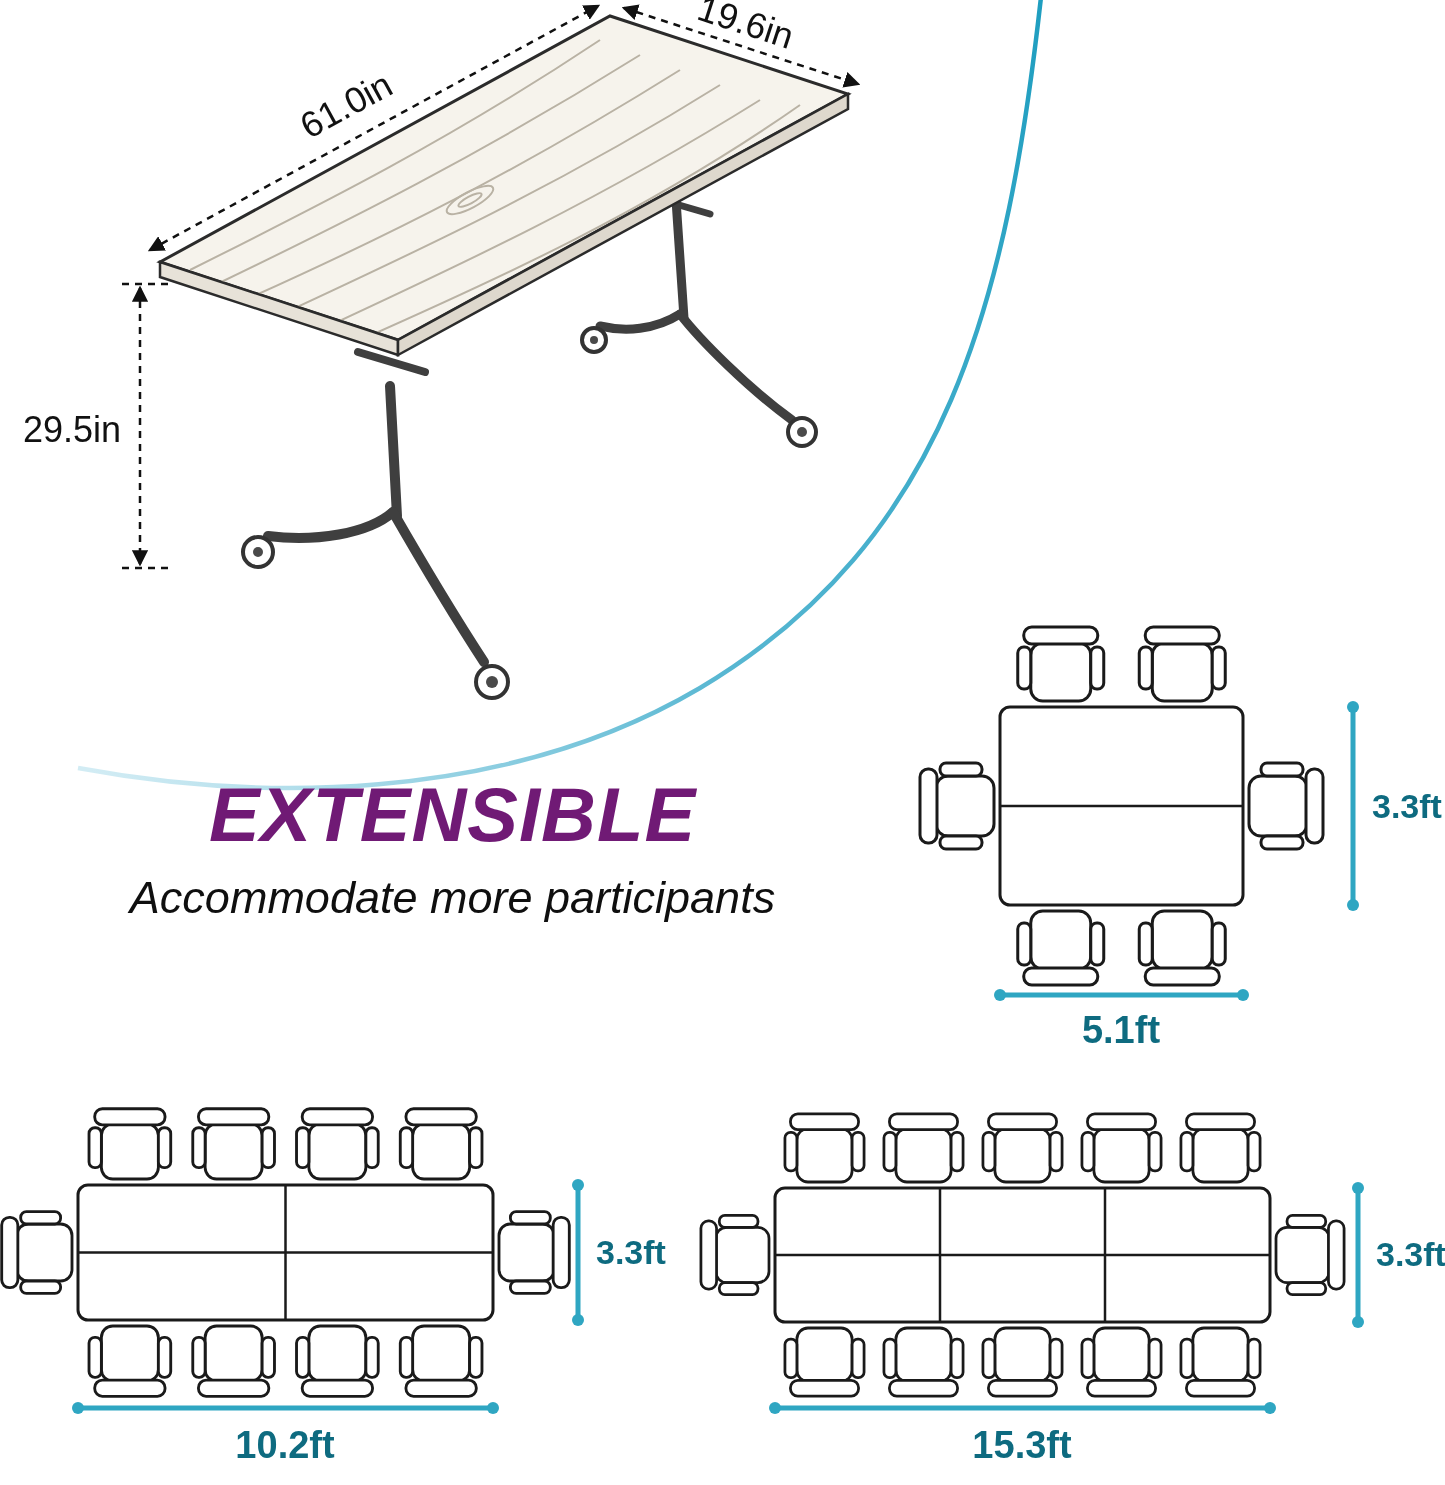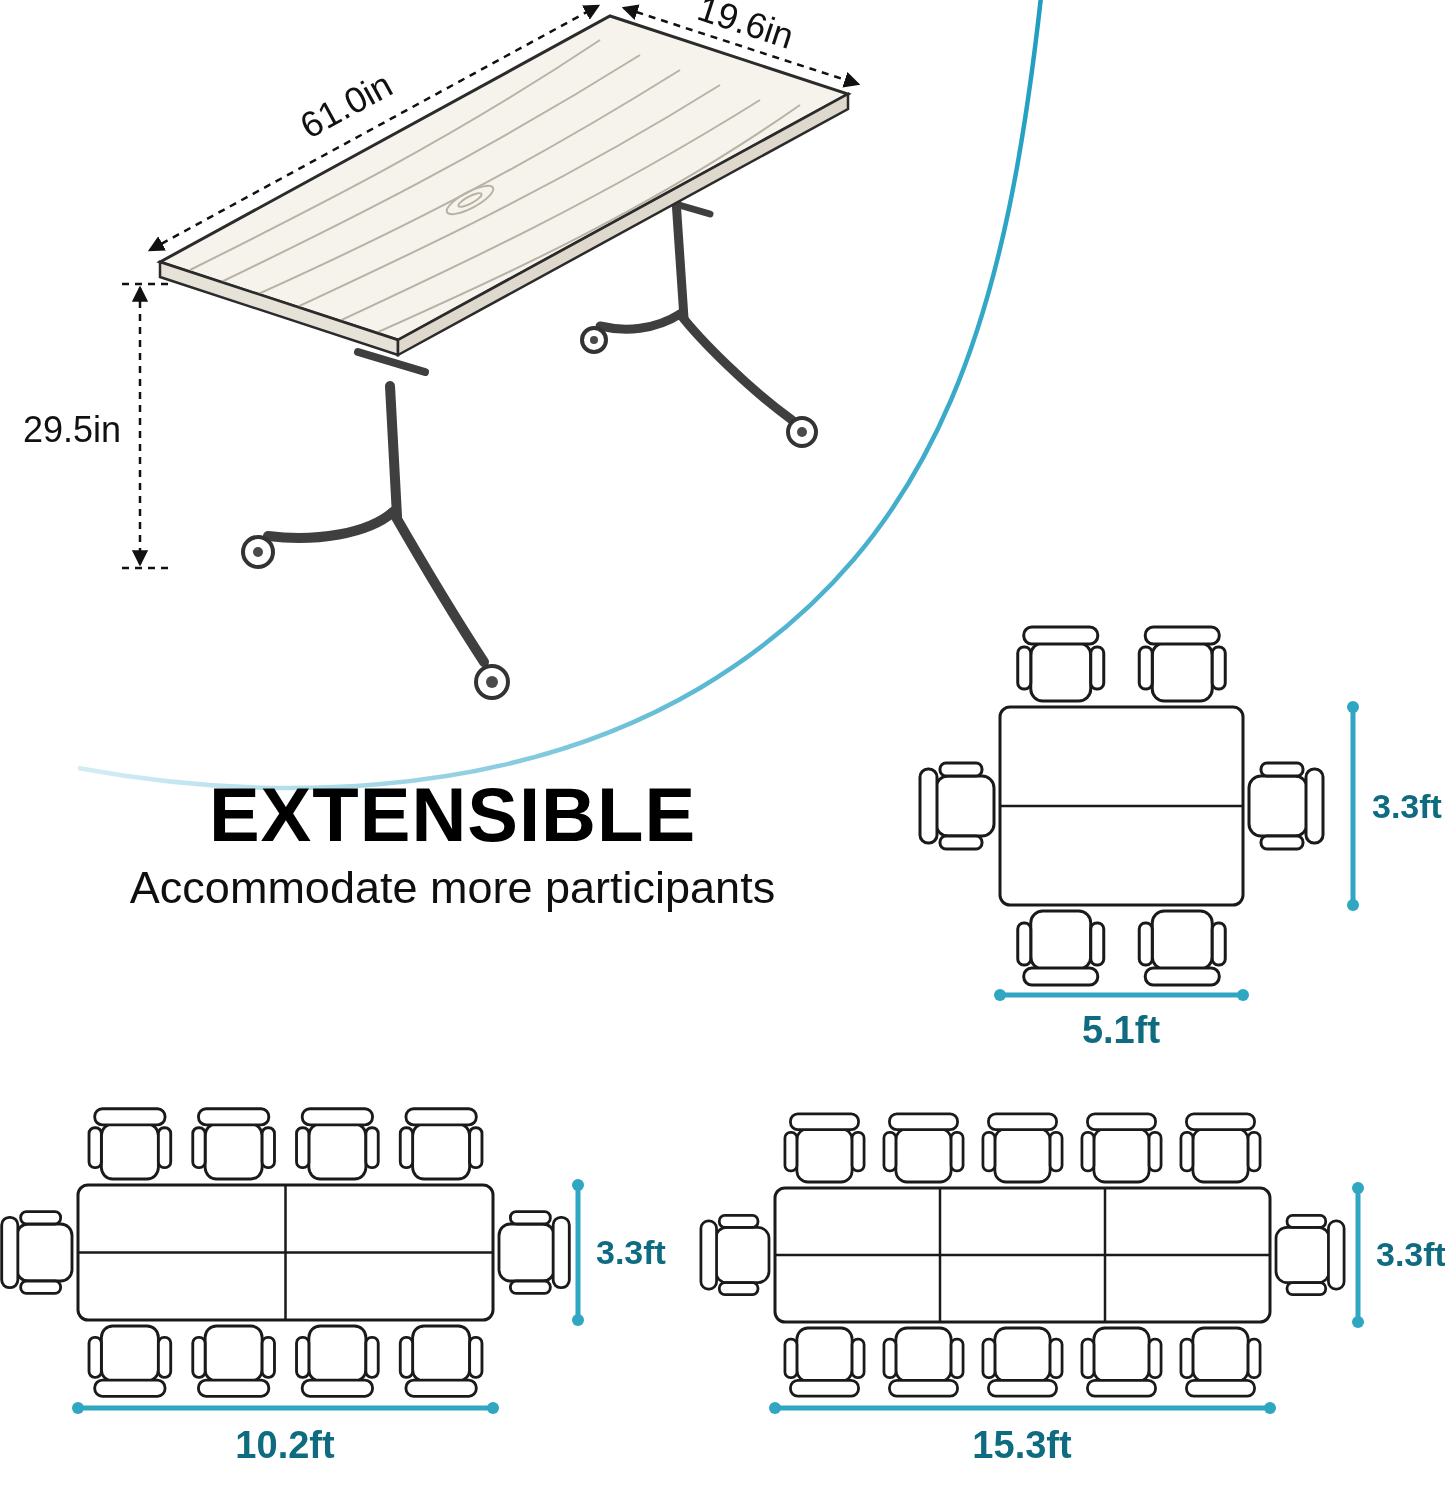--- a/index.html
+++ b/index.html
@@ -1,21 +1,21 @@
 <!DOCTYPE html>
 <html style="--accent: #2fa6c2; --dimlabel: #0e6b80;"><head>
 <meta charset="utf-8">
 <style>
   html,body{margin:0;padding:0;background:#ffffff;}
   .canvas{position:relative;width:1445px;height:1485px;background:#ffffff;overflow:hidden;
           font-family:"Liberation Sans","DejaVu Sans",sans-serif;}
   .scene{position:absolute;left:0;top:0;}
   .headline{position:absolute;left:0;top:772px;width:905px;text-align:center;}
-  .headline .h1{font-size:76px;font-weight:700;letter-spacing:1px;line-height:1.13;color:#000000;}
-  .headline .sub{margin-top:4px;font-size:45px;font-weight:400;color:#0f0f0f;}
+  .headline .h1{font-size:76px;font-weight:700;letter-spacing:1px;line-height:1.13;color:#701a75;font-style:italic;}
+  .headline .sub{margin-top:14px;font-size:45px;font-weight:400;color:#0f0f0f;font-style:italic;}
   .dash{stroke:#111;stroke-width:2.5;stroke-dasharray:7 6;fill:none;}
   .dimtext{font-size:36px;fill:#111;}
   .accline{stroke:var(--accent,#2fa6c2);stroke-width:5;fill:none;}
   .accdot{fill:var(--accent,#2fa6c2);}
   .acclabel{font-weight:700;fill:var(--dimlabel,#0e6b80);}
   .table-rect{fill:#ffffff;stroke:#1a1a1a;stroke-width:3;}
   .divider{stroke:#1a1a1a;stroke-width:2.5;}
   .leg{stroke:#3f3f3f;fill:none;stroke-linecap:round;}
 </style>
 </head>

